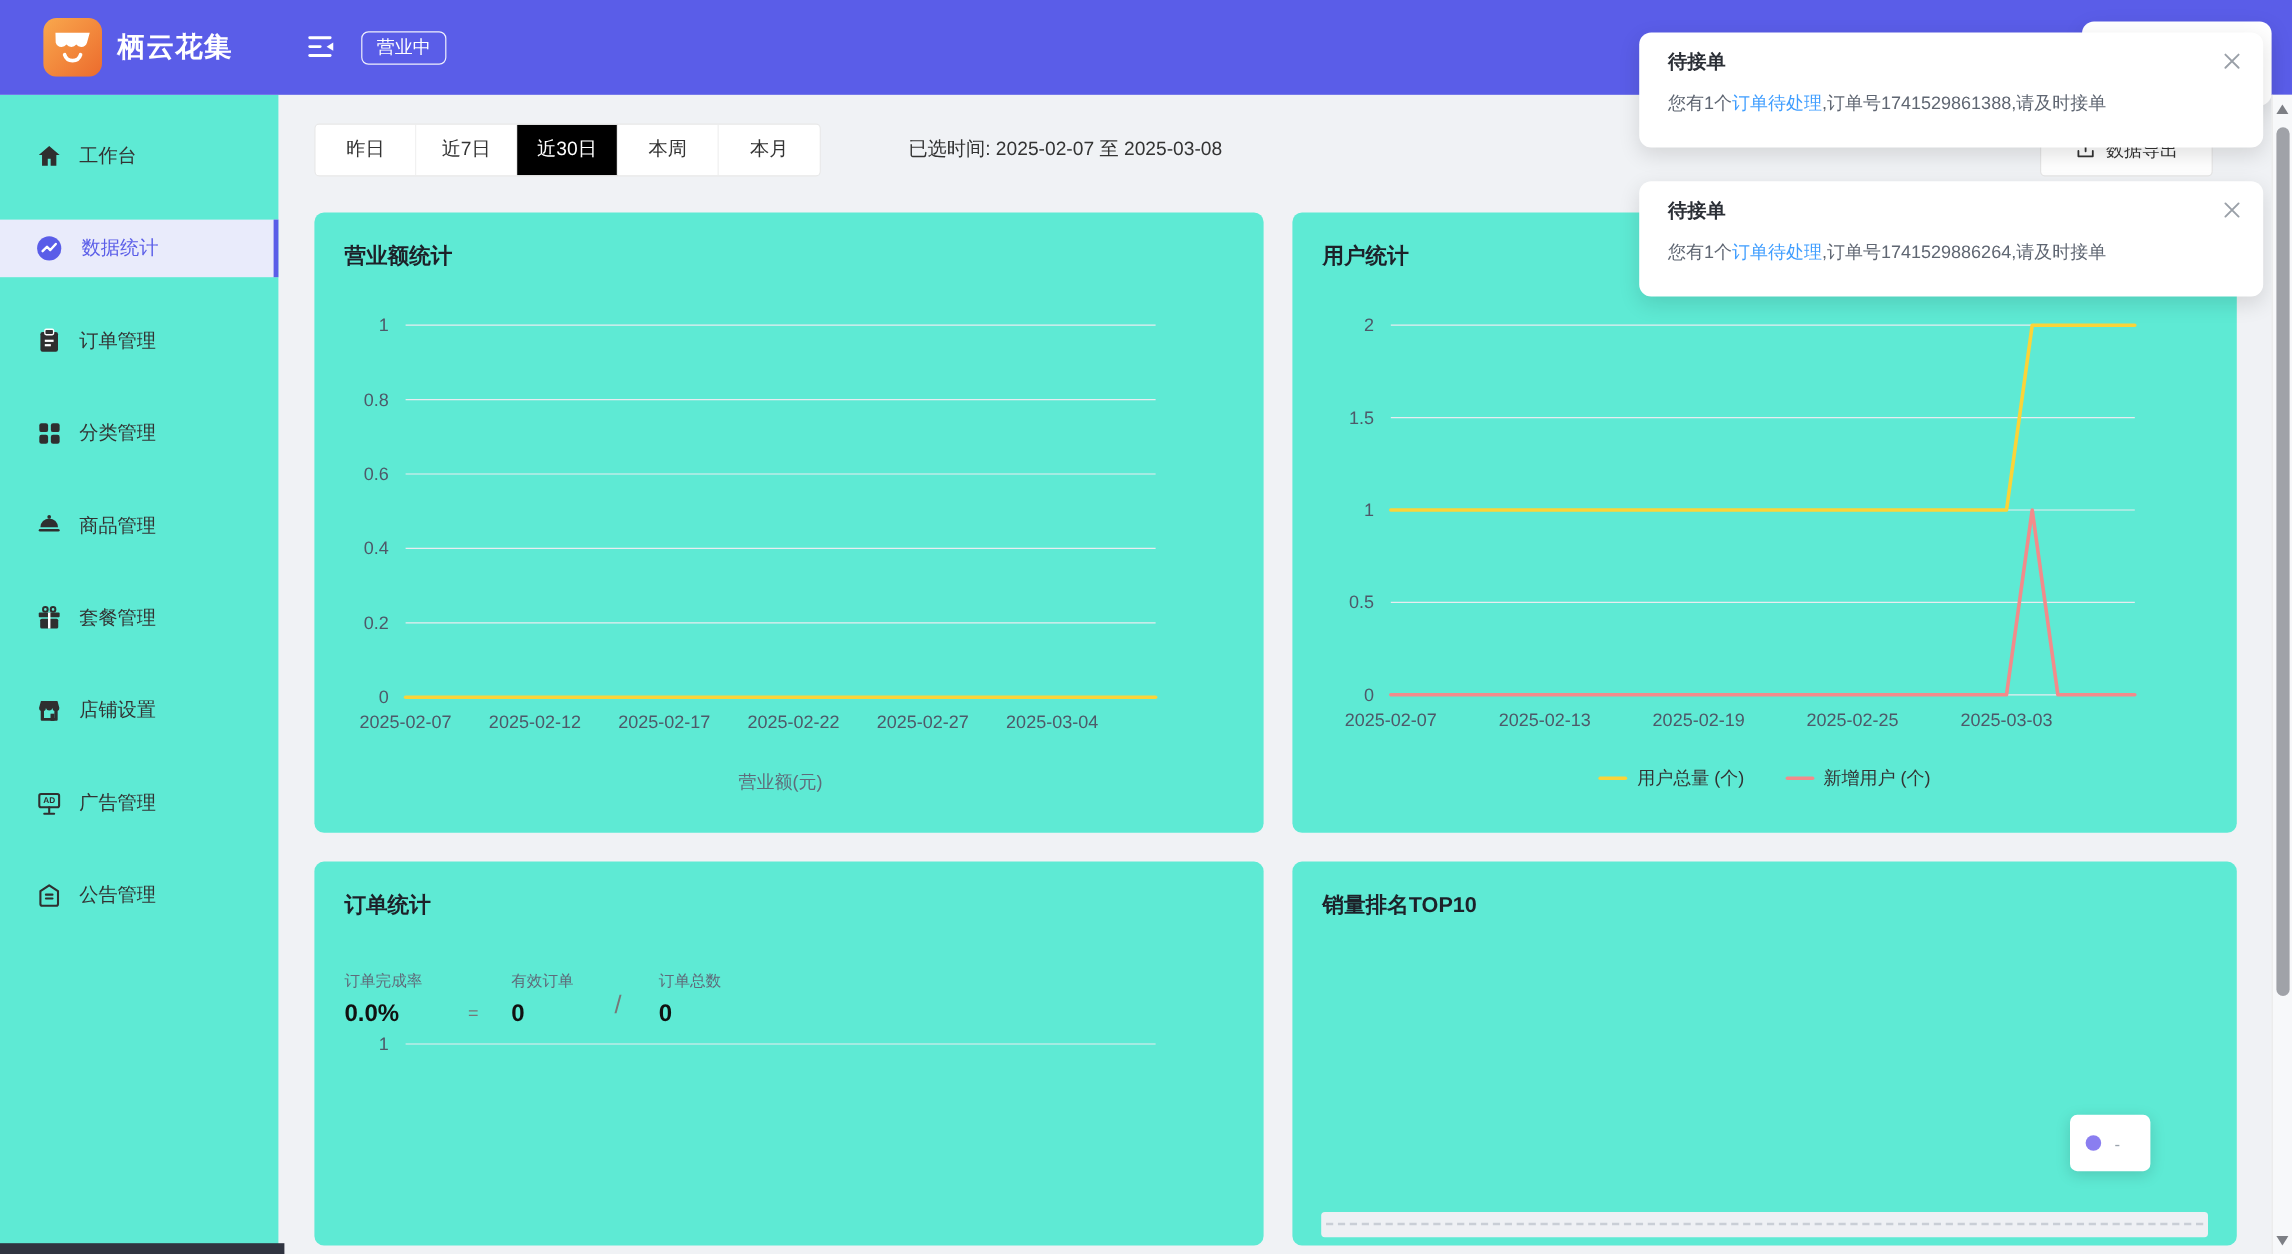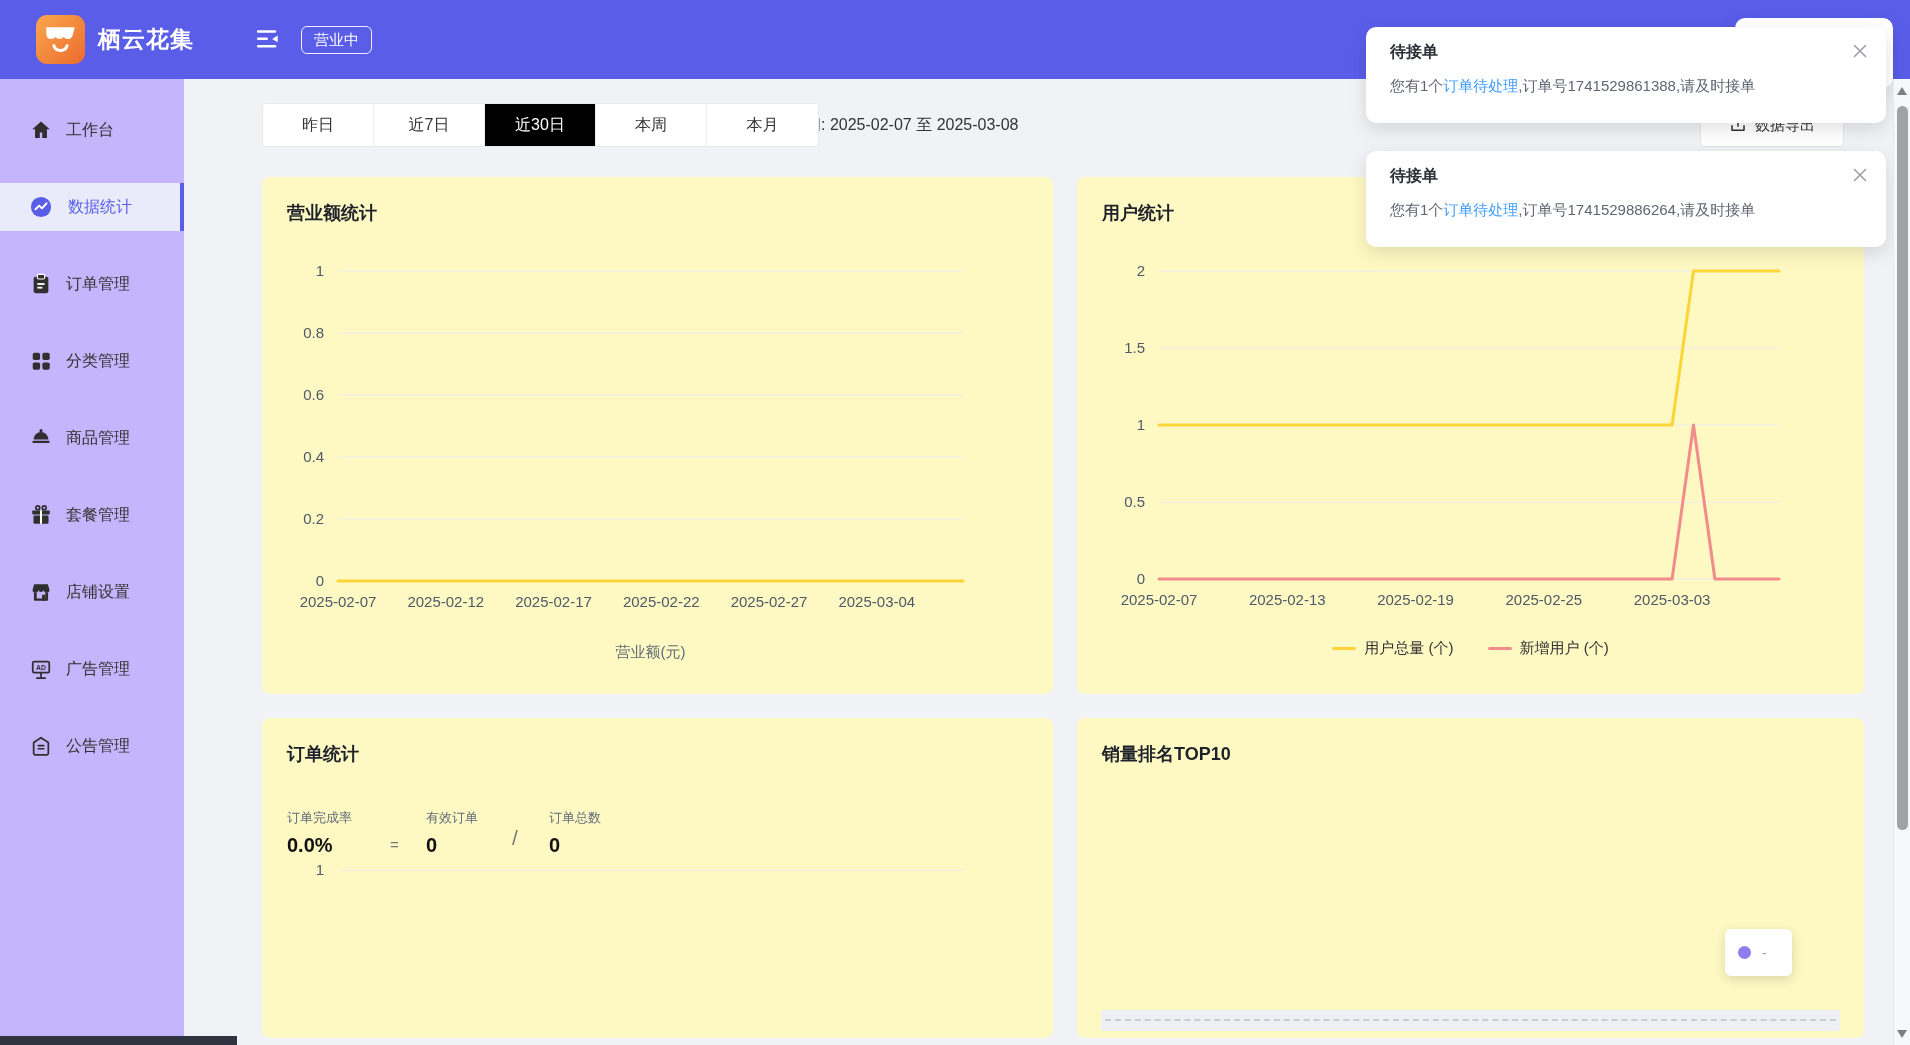--- a/index.html
+++ b/index.html
@@ -8,38 +8,38 @@
   #app { position:absolute; inset:0; width:1910px; height:1045px; background:#f0f2f5; }
 
   
   #header { position:absolute; left:0; top:0; width:1910px; height:79px; background:#5a5de8; z-index:10; }
   #logo { position:absolute; left:36px; top:15px; width:49px; height:49px; }
   #brand { position:absolute; left:98px; top:0; height:79px; line-height:79px; color:#fff; font-size:23px; font-weight:bold; letter-spacing:1px; }
   #fold { position:absolute; left:256px; top:28px; width:24px; height:22px; cursor:pointer; }
   #badge { position:absolute; left:301px; top:26px; height:28px; line-height:24px; padding:1px 12px; border:1.5px solid rgba(255,255,255,.9); border-radius:6px; color:#fff; font-size:15px; }
 
   
-  #sidebar { position:absolute; left:0; top:79px; width:184px; height:966px; background:#c4b5fd; padding-top:27px; z-index:5; }
+  #sidebar { position:absolute; left:0; top:79px; width:232px; height:966px; background:#5eead4; padding-top:27px; z-index:5; }
   .side-item { height:48px; margin-bottom:29px; display:flex; align-items:center; cursor:pointer; }
   .side-item .ic { margin-left:30px; width:22px; height:22px; flex:none; display:flex; align-items:center; }
   .side-item .lb { margin-left:14px; font-size:16px; color:#333; }
   .side-item.active { background:#e9ebfb; border-right:4px solid #5a5de8; }
   .side-item.active .lb { color:#5a5de8;margin-left:16px; }
   #strip { position:absolute; left:0; top:1036px; width:237px; height:9px; background:#303440; z-index:6; }
 
   
   #tabbar { position:absolute; left:262px; top:103px; height:44px; display:flex; background:#fff; border:1px solid #e8e8e8; border-radius:4px; overflow:hidden; z-index:1; }
-  .tab { width:111px; text-align:center; line-height:42px; font-size:16px; color:#333; border-right:1px solid #eee; cursor:pointer; background:#fff; }
+  .tab { width:84px; text-align:center; line-height:42px; font-size:16px; color:#333; border-right:1px solid #eee; cursor:pointer; background:#fff; }
   .tab:last-child { border-right:none; }
   .tab.active { background:#000000; color:#fff; }
   #seltime { position:absolute; left:757px; top:103px; height:44px; line-height:44px; font-size:16px; color:#333; }
   #export-btn { position:absolute; left:1700px; top:103px; width:144px; height:44px; background:#fff; border:1px solid #e5e5e5; border-radius:4px; display:flex; align-items:center; justify-content:center; gap:8px; font-size:15px; color:#333; cursor:pointer; z-index:2; }
 
   
-  .card { position:absolute; background:#fef9c3; border-radius:8px; z-index:1; }
+  .card { position:absolute; background:#5eead4; border-radius:8px; z-index:1; }
   #card-revenue { left:262px; top:177px; width:791px; height:517px; }
   #card-users   { left:1077px; top:177px; width:787px; height:517px; }
   #card-orders  { left:262px; top:718px; width:791px; height:320px; }
   #card-top10   { left:1077px; top:718px; width:787px; height:320px; }
   .card-title { position:absolute; left:25px; top:24px; font-size:18px; font-weight:bold; color:#1d2129; z-index:2; }
   .chart-svg { position:absolute; left:0; top:0; }
 
   #users-legend { position:absolute; left:0; top:462px; width:100%; display:flex; justify-content:center; gap:34px; }
   .lg-item { display:flex; align-items:center; gap:8px; font-size:15px; color:#333; cursor:pointer; }
   .lg-dash { width:24px; height:3.5px; border-radius:2px; }

